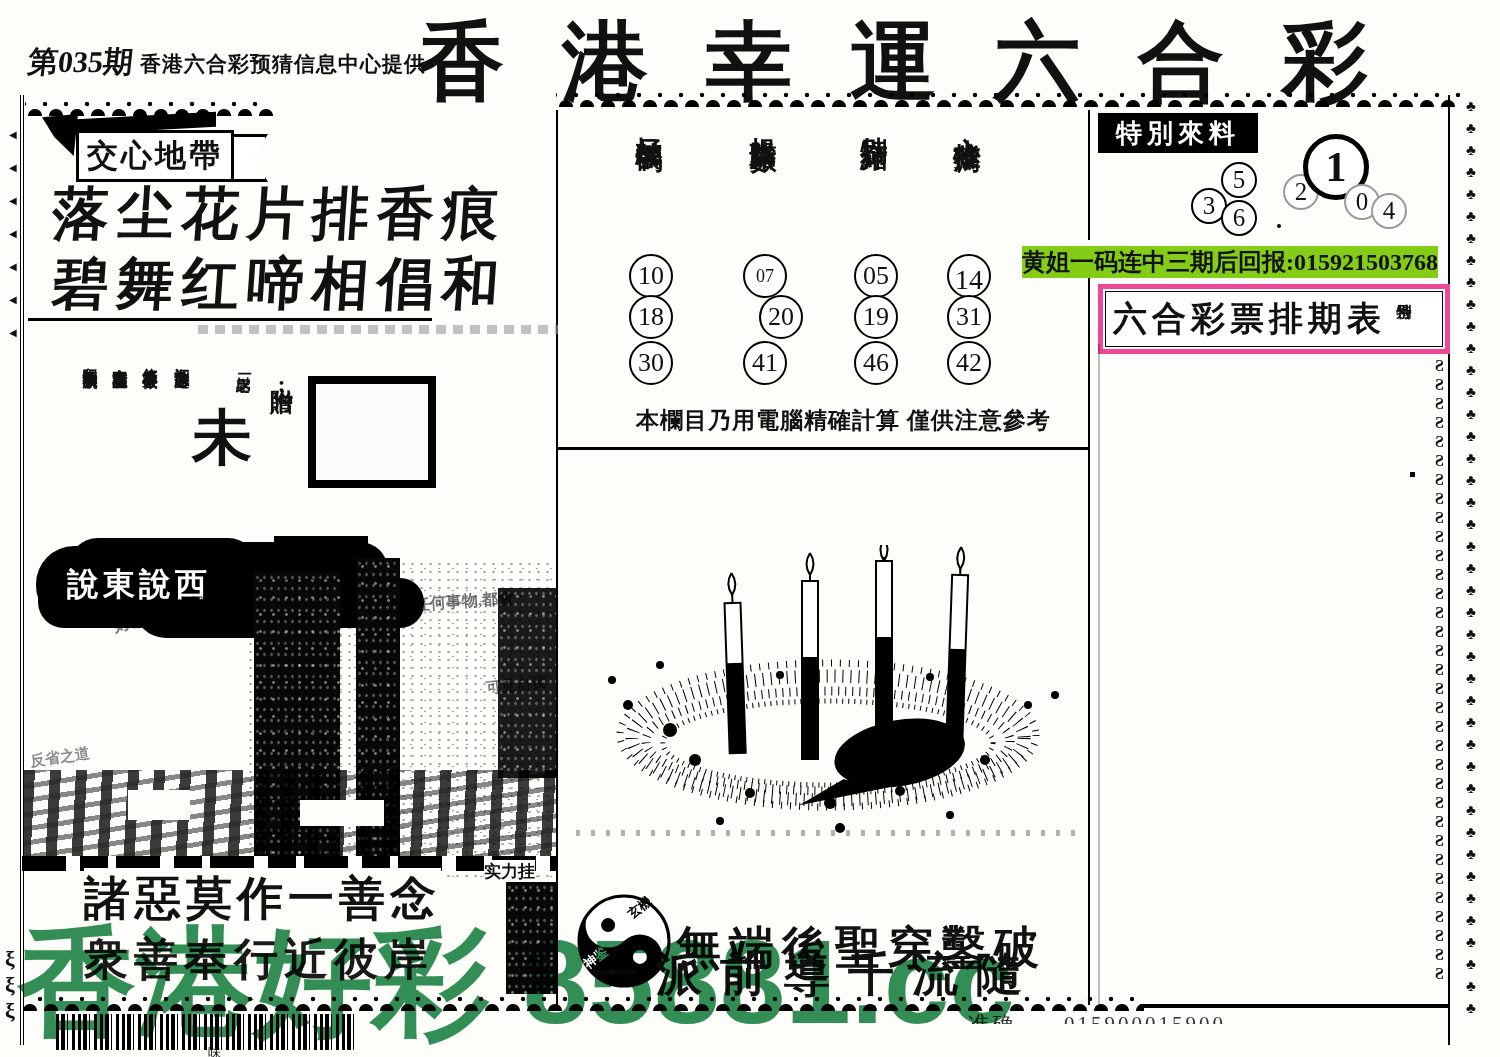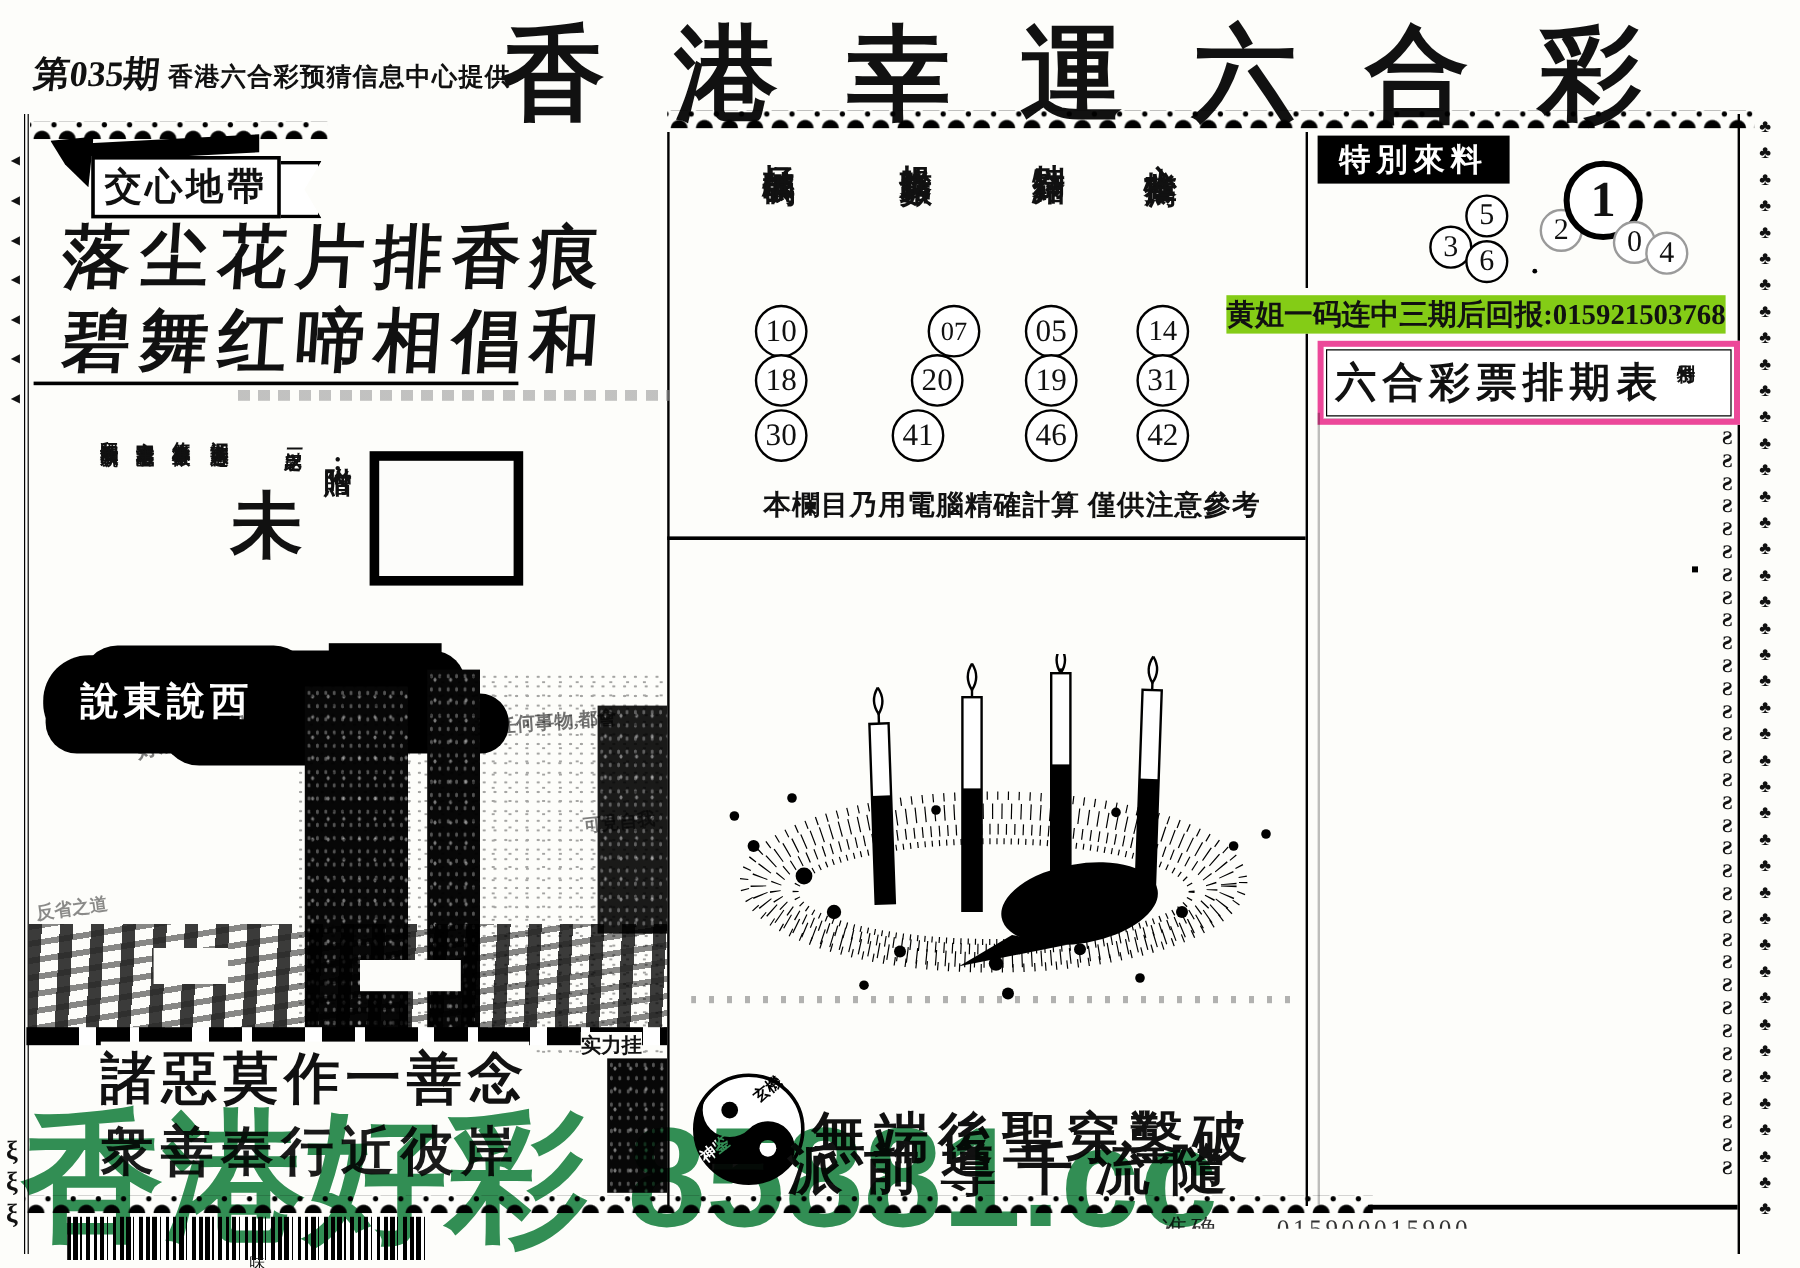--- a/index.html
+++ b/index.html
@@ -118,27 +118,27 @@
   <div class="abs" style="left:208px;top:1044px;font-size:13px;">味</div>
 
   <div class="abs vtext" style="left:631px;top:115px;font-size:27px;font-weight:900;letter-spacing:3px;">極品號碼</div>
   <div class="abs vtext" style="left:745px;top:115px;font-size:27px;font-weight:900;letter-spacing:3px;">捉膽路數</div>
   <div class="abs vtext" style="left:856px;top:115px;font-size:27px;font-weight:900;letter-spacing:3px;">特別介紹</div>
   <div class="abs vtext" style="left:949px;top:115px;font-size:27px;font-weight:900;letter-spacing:3px;">心水推薦</div>
 
   <div class="circ" style="left:629px;top:254px;width:40px;height:40px;font-size:26px;">
       <span>10</span>
     </div>
-  <div class="circ" style="left:773px;top:254px;width:40px;height:40px;font-size:22px;">
+  <div class="circ" style="left:743px;top:254px;width:40px;height:40px;font-size:18px;">
       <span>07</span>
     </div>
   <div class="circ" style="left:854px;top:254px;width:40px;height:40px;font-size:26px;">
       <span>05</span>
     </div>
-  <div class="circ" style="left:947px;top:254px;width:40px;height:40px;font-size:24px;">
+  <div class="circ" style="left:947px;top:254px;width:40px;height:40px;font-size:28px;align-items:flex-end;">
       <span>14</span>
     </div>
 
   <div class="circ" style="left:629px;top:295px;width:40px;height:40px;font-size:26px;">
       <span>18</span>
     </div>
   <div class="circ" style="left:759px;top:295px;width:40px;height:40px;font-size:26px;">
       <span>20</span>
     </div>
   <div class="circ" style="left:854px;top:295px;width:40px;height:40px;font-size:26px;">

